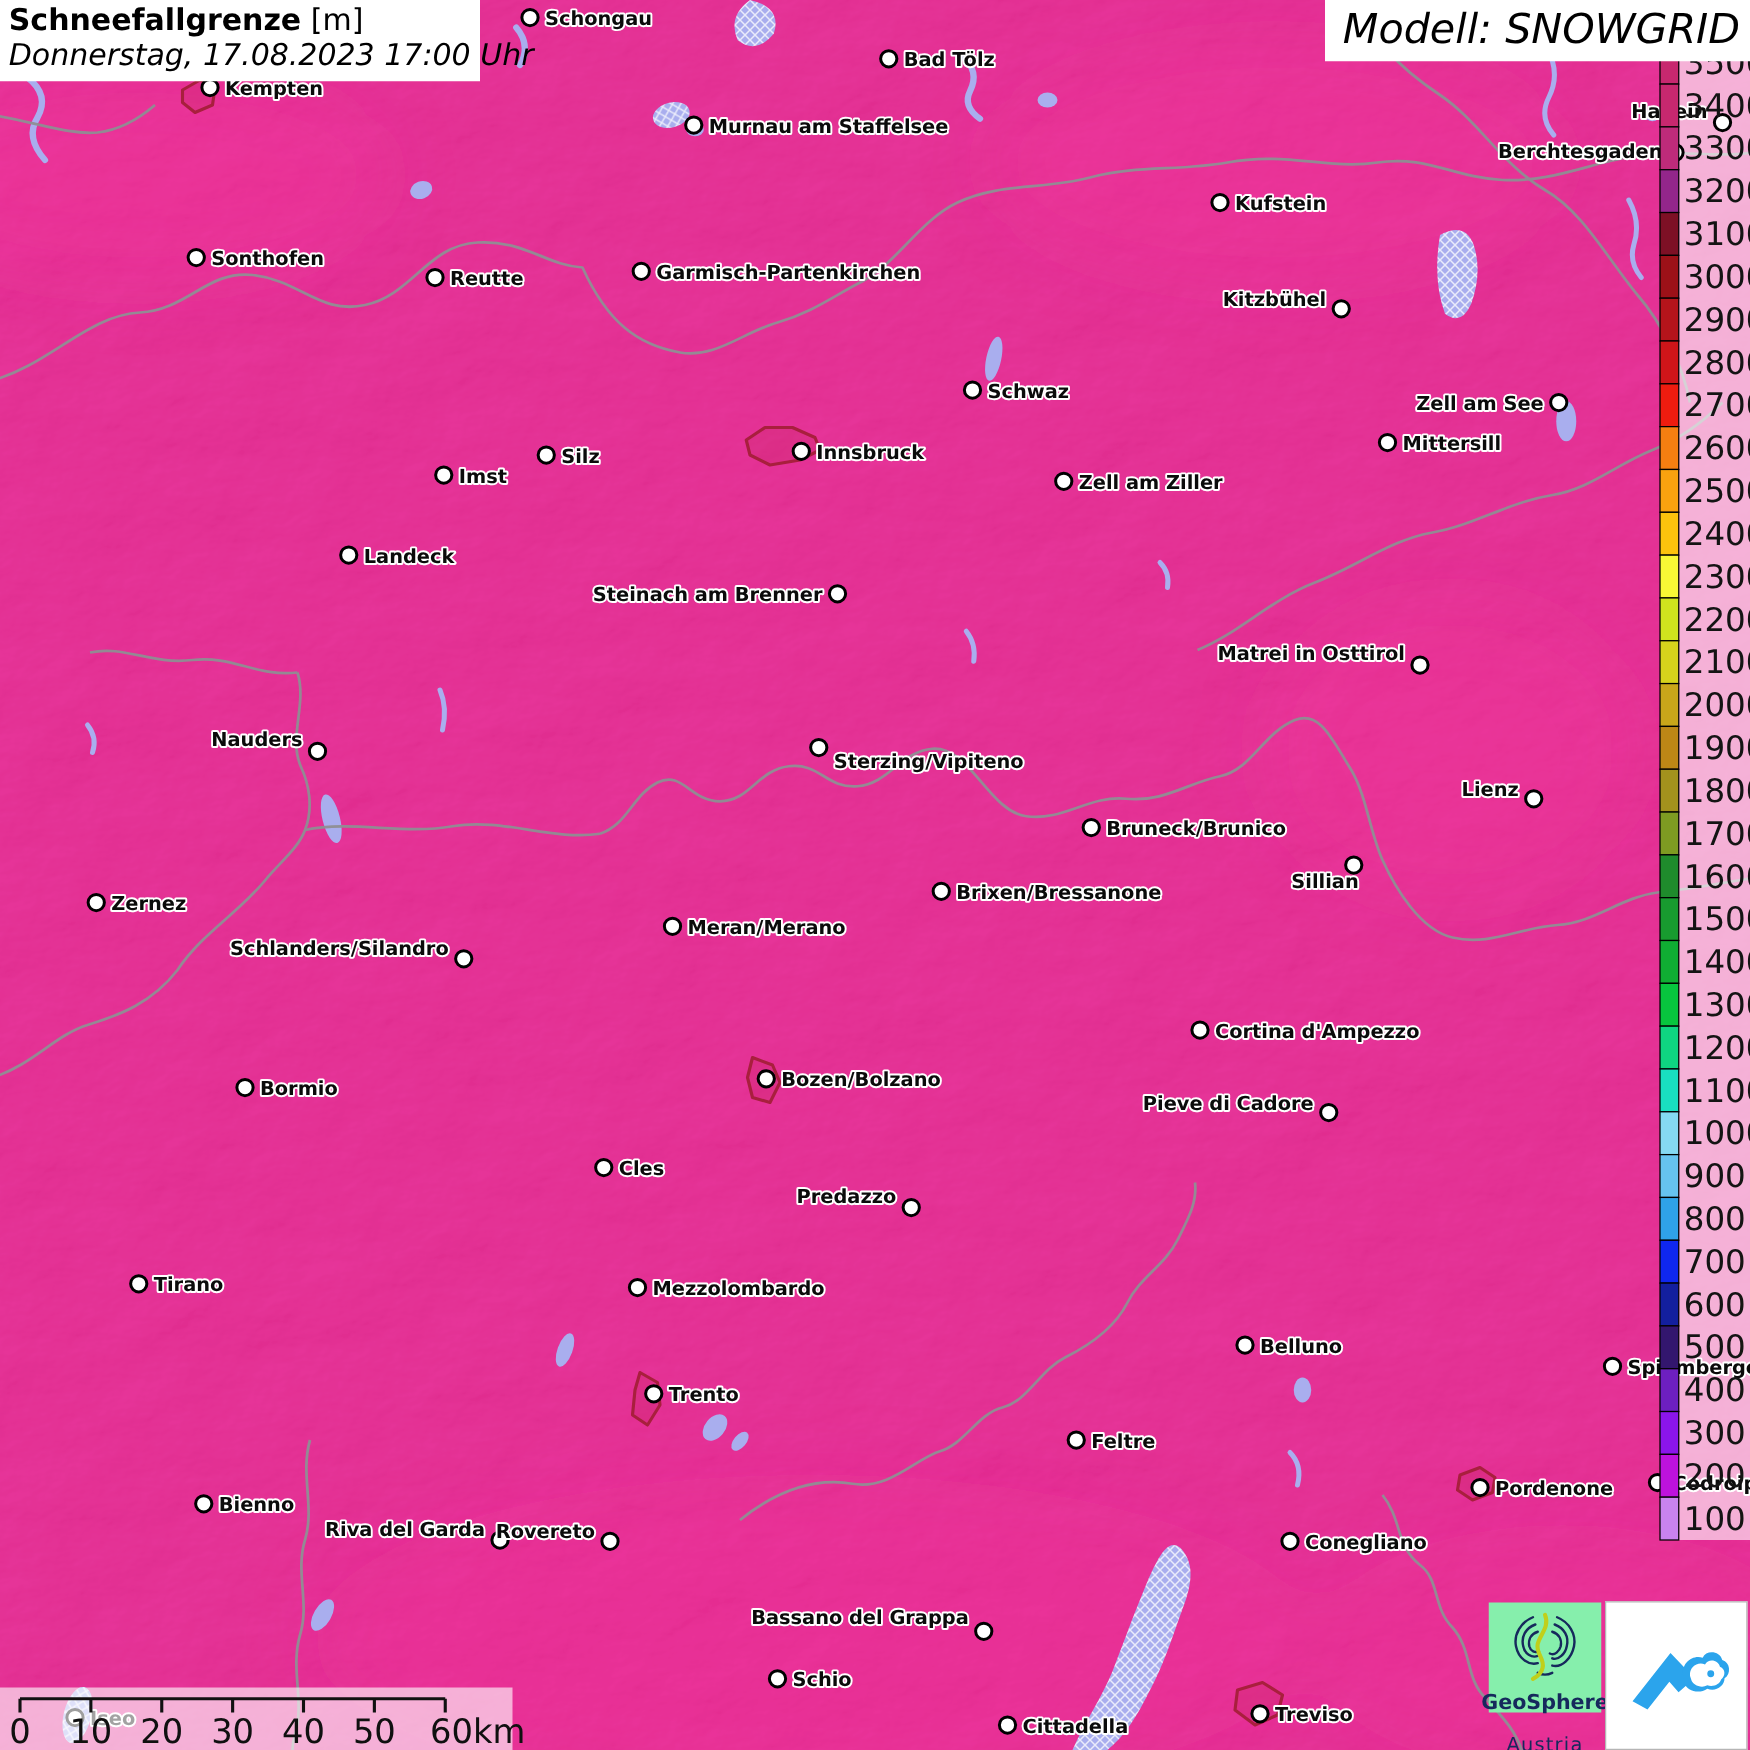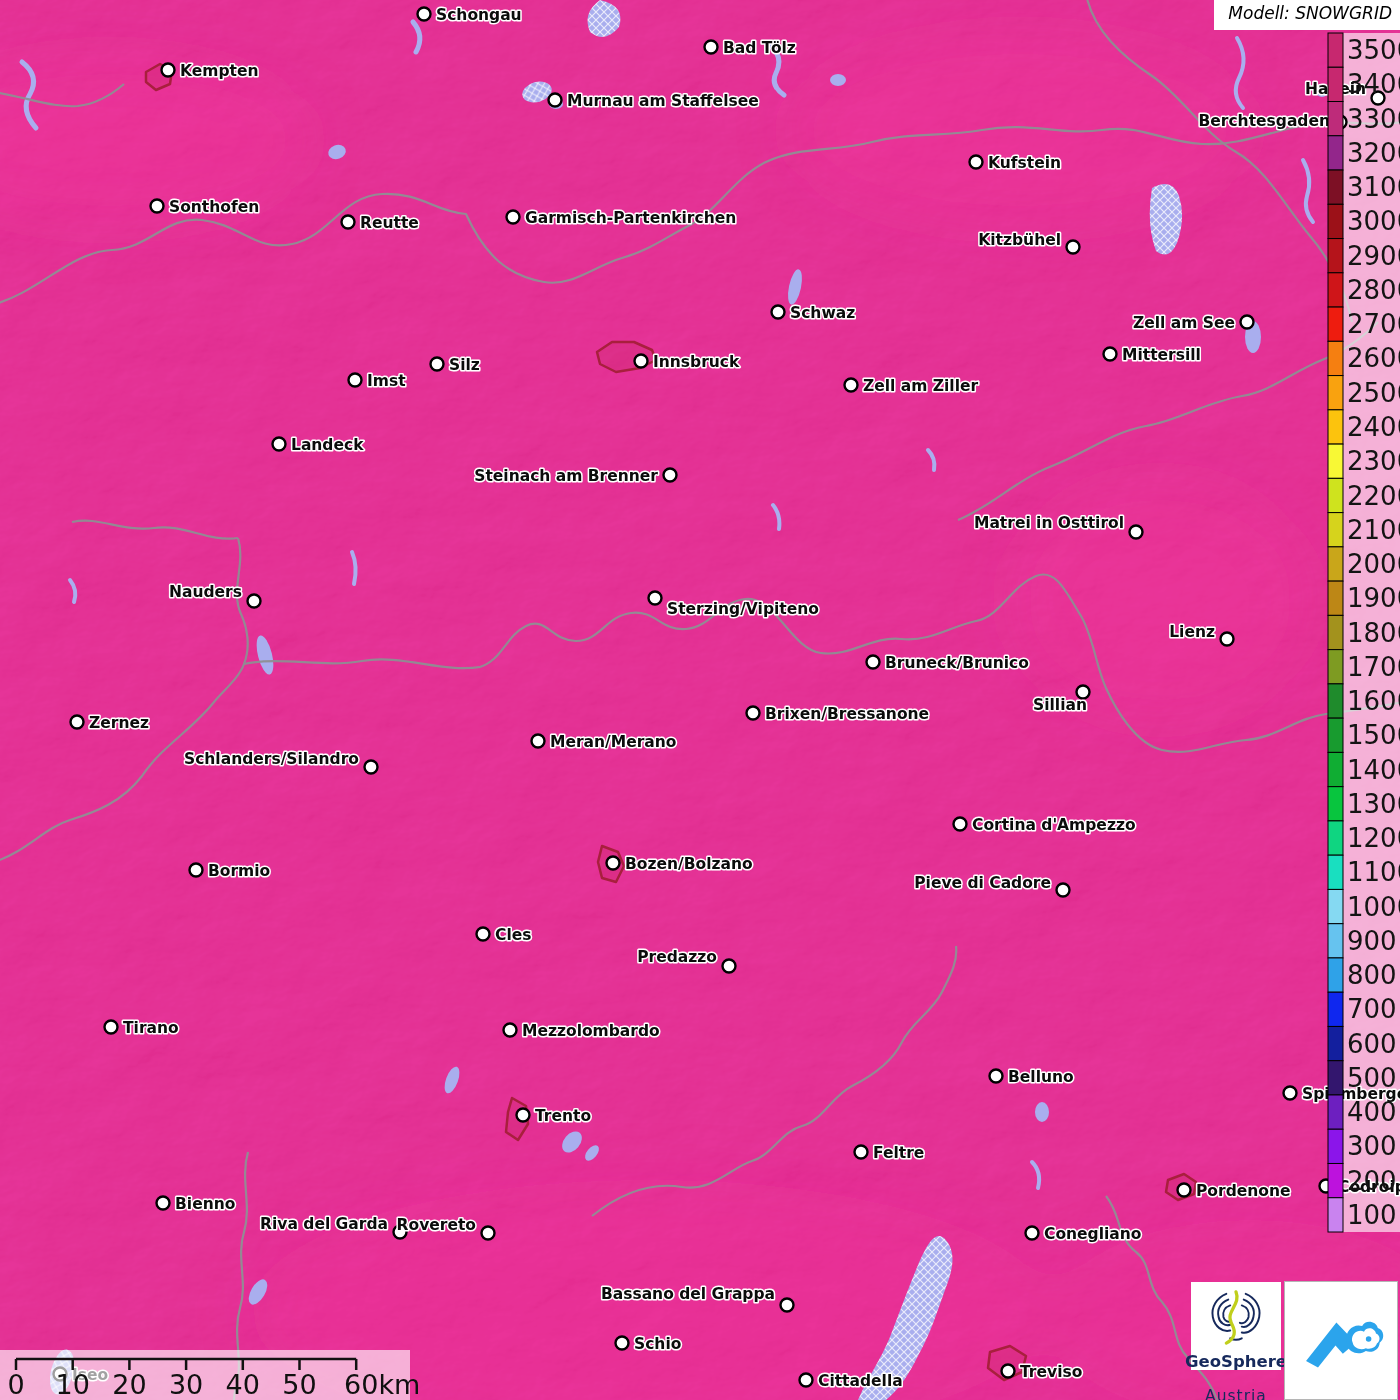--- a/index.html
+++ b/index.html
@@ -16,22 +16,22 @@
   .cbnum{font-family:"DejaVu Sans","Liberation Sans",sans-serif;font-size:26px;fill:#141414;}
   .sbnum{font-family:"DejaVu Sans","Liberation Sans",sans-serif;font-size:27px;fill:#101010;text-anchor:middle;}
 
   
   .titlebox{position:absolute;left:0;top:0;width:384px;box-sizing:border-box;
             background:#ffffff;padding:3px 8px 7px 7px;z-index:20;line-height:1.15;}
   .title-line1{font-size:24px;color:#000;white-space:nowrap;}
   .t-bold{font-weight:bold;}
   .title-line2{font-size:24px;font-style:italic;white-space:nowrap;}
   .modelbox{position:absolute;right:0;top:0;background:#ffffff;z-index:20;
-            padding:3px 8px 7px 14px;font-size:17px;font-style:italic;white-space:nowrap;}
-  .geobox{position:absolute;left:1191px;top:1282px;width:90px;height:88px;background:#ffffff;
+            padding:3px 8px 7px 14px;font-size:33px;font-style:italic;white-space:nowrap;}
+  .geobox{position:absolute;left:1191px;top:1282px;width:90px;height:88px;background:#86efac;
           z-index:20;display:flex;flex-direction:column;align-items:center;justify-content:flex-start;
           padding-top:6px;box-sizing:border-box;}
   .geobox .gname{font-size:16.5px;font-weight:bold;color:#16295c;margin-top:2px;}
   .geobox .gcountry{font-size:15.5px;color:#16295c;letter-spacing:1px;margin-top:16px;}
   .bluebox{position:absolute;left:1284px;top:1281px;width:114px;height:119px;background:#fff;
            border:1px solid #b5b5b5;box-sizing:border-box;z-index:20;
            display:flex;align-items:center;justify-content:center;}
 </style>
 </head>
 <body>
@@ -430,20 +430,27 @@
         <text x="186.10000000000002" y="1394" class="sbnum">30</text>
         <path d="M 242.8 1359 V 1370" stroke="#111" stroke-width="2.5"></path>
         <text x="242.8" y="1394" class="sbnum">40</text>
         <path d="M 299.5 1359 V 1370" stroke="#111" stroke-width="2.5"></path>
         <text x="299.5" y="1394" class="sbnum">50</text>
         <path d="M 356.20000000000005 1359 V 1370" stroke="#111" stroke-width="2.5"></path>
         <text x="382.20000000000005" y="1394" class="sbnum">60km</text>
       </g>
 </svg>
 
+<div class="titlebox">
+  <div class="title-line1">
+    <span class="t-bold">Schneefallgrenze</span>
+    <span>[m]</span>
+  </div>
+  <div class="title-line2">Donnerstag, 17.08.2023 17:00 Uhr</div>
+</div>
 
 <div class="modelbox">
   <span>Modell: SNOWGRID</span>
 </div>
 
 <div class="geobox">
   <span>
     <svg width="58" height="58" viewBox="0 0 60 60">
       <g fill="none" stroke="#16295c" stroke-width="2" stroke-linecap="round">
         <path d="M20,6 C10,10 4,20 6,30 C8,40 16,46 24,44"></path>

